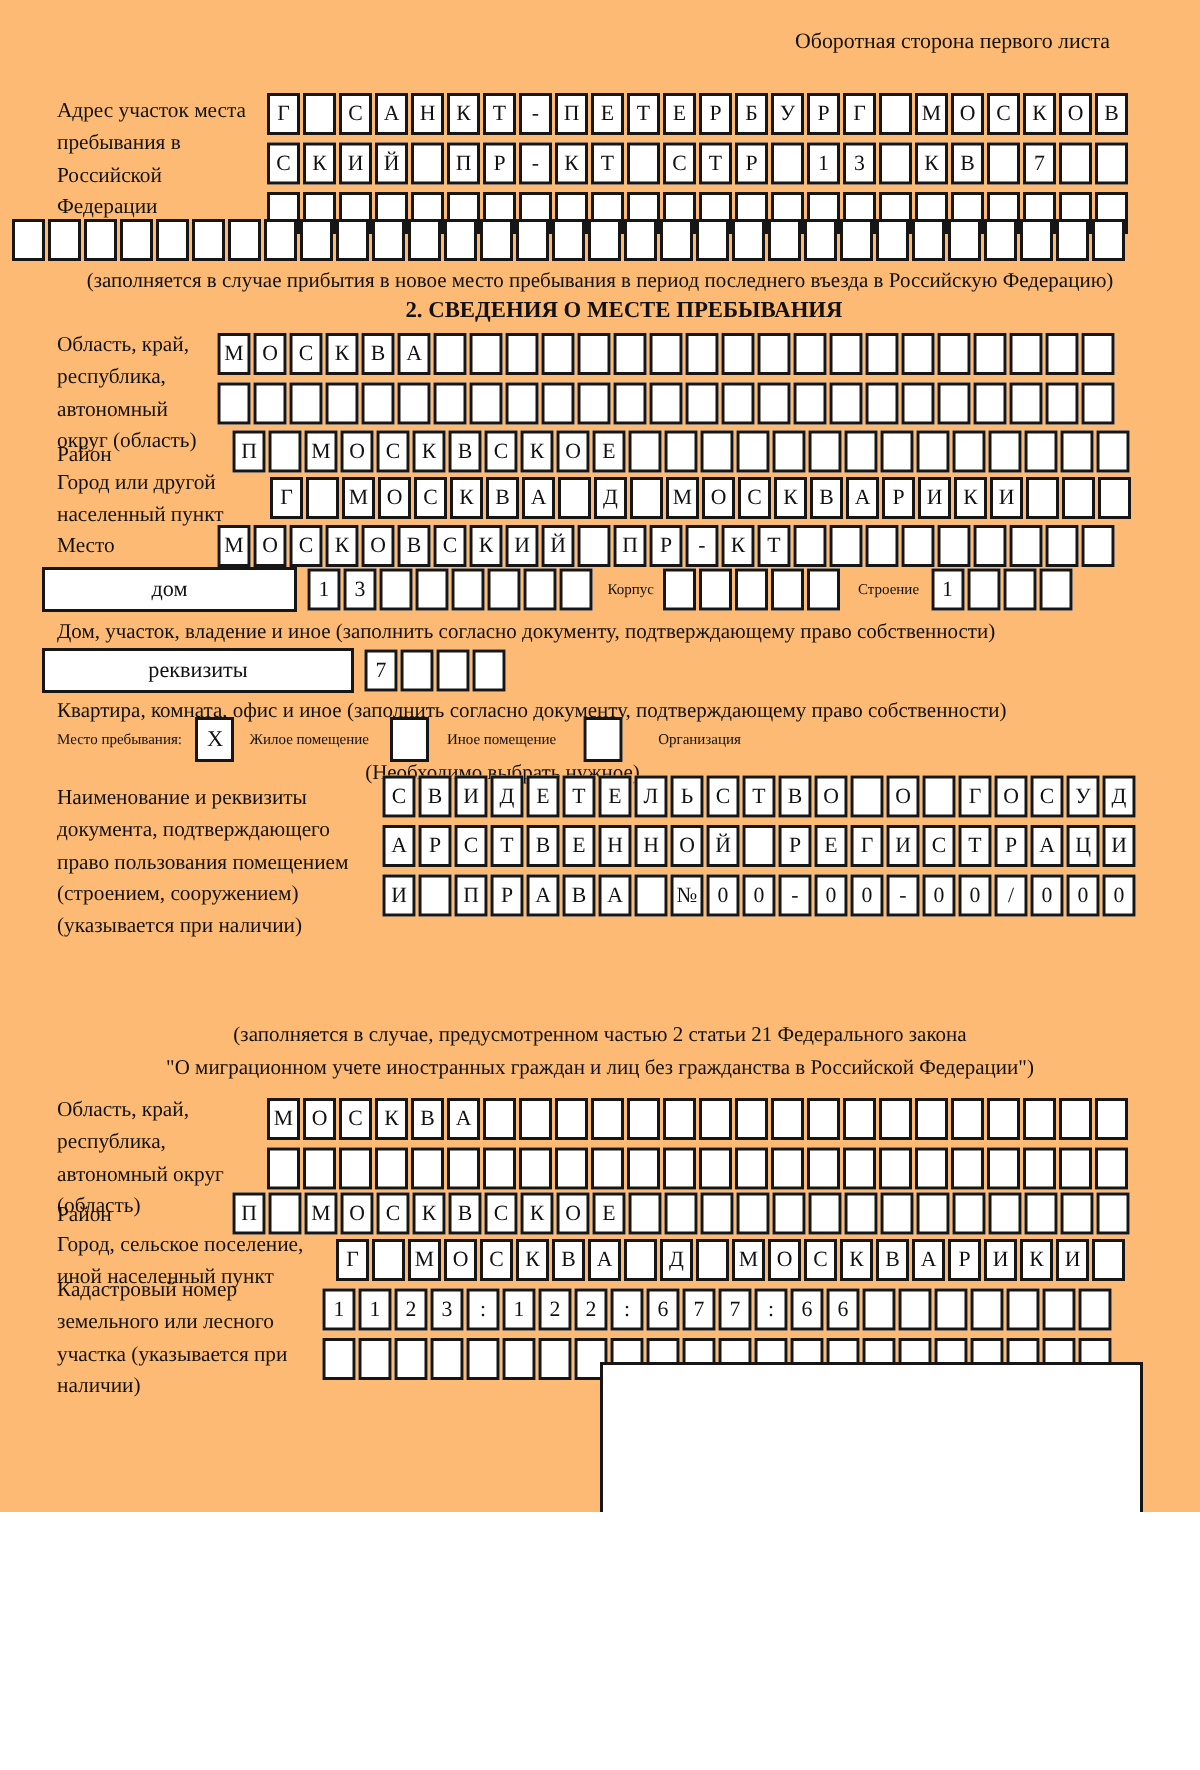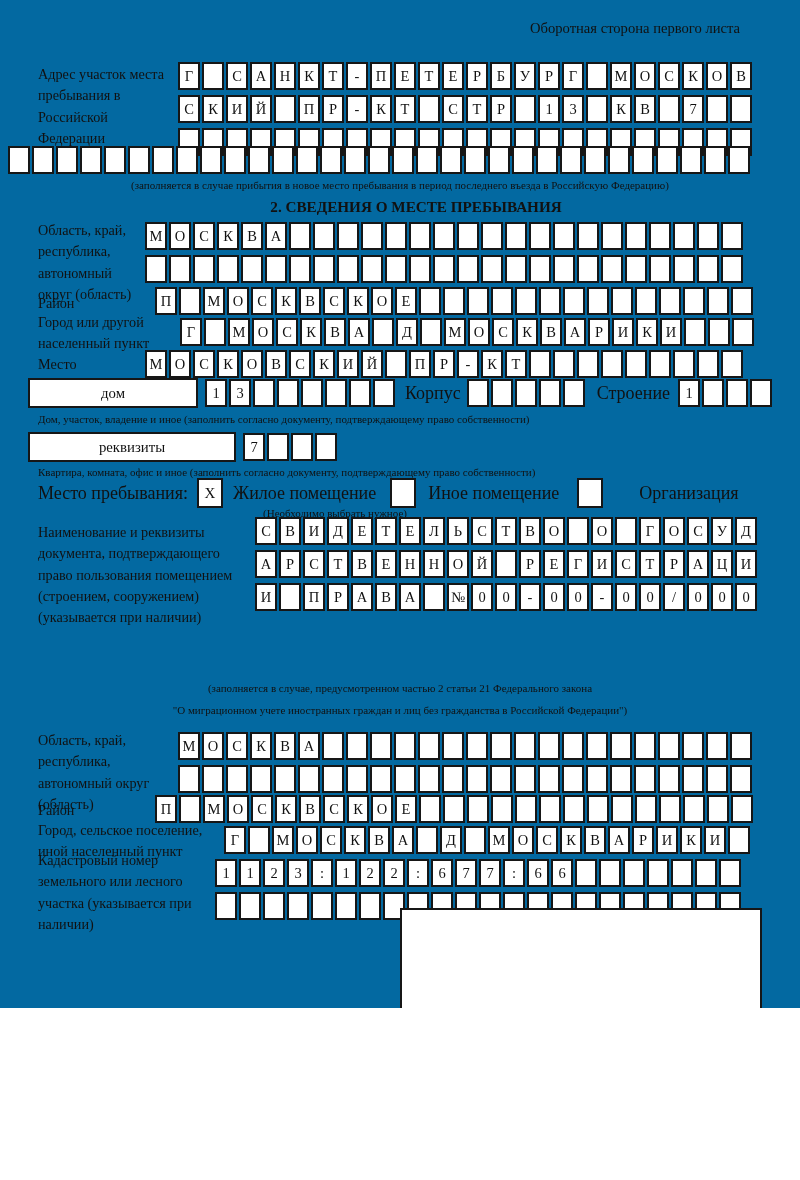--- a/index.html
+++ b/index.html
@@ -1,38 +1,38 @@
 <!DOCTYPE html>
 <html><head>
 <meta charset="utf-8">
 <style>
   html,body{margin:0;padding:0;background:#fff;}
   .page{
-    position:relative;width:800px;height:1008px;background:#0369a1;color:#111;
+    position:relative;width:800px;height:1008px;background:#fdba74;color:#111;
     font-family:"Liberation Serif","DejaVu Serif",serif;overflow:hidden;
   }
   .abs{position:absolute;}
   .label{font-size:14.2px;line-height:1.5;}
-  .caption{font-size:11px;line-height:1.45;}
+  .caption{font-size:14px;line-height:1.45;}
   .title{font-weight:bold;font-size:15.2px;margin-left:16px;}
   .hnote{position:absolute;top:20px;left:0;width:740px;text-align:right;font-size:14.6px;}
   .cells{display:flex;gap:2px;}
   .cells .cell{
     flex:0 0 18px;width:18px;height:24px;border:2px solid #161616;background:#fff;
     display:flex;align-items:center;justify-content:center;
     font-size:14.5px;line-height:1;
   }
   .cells.cb .cell{flex:0 0 22px;width:22px;height:26px;font-size:15px;}
   .vstack{display:flex;flex-direction:column;gap:5px;}
   .widebox{
     border:2px solid #161616;height:26px;display:flex;align-items:center;justify-content:center;
     font-size:14.8px;background:#fff;
   }
   .hrow{display:flex;align-items:center;}
-  .inline-lbl{font-size:18px;white-space:nowrap;}
+  .inline-lbl{font-size:10px;white-space:nowrap;}
   .stampbox{border:2px solid #161616;background:#fff;}
   .center{text-align:center;}
 </style>
 </head>
 <body>
 
 <div class="page">
 
   <div class="hnote">Оборотная сторона первого листа</div>
 
@@ -345,21 +345,21 @@
         <span class="cell">X</span>
       </div>
     <div class="inline-lbl" style="margin-left:10px;">Жилое помещение</div>
     <div class="cells cb" style="margin-left:14px;">
         <span class="cell"></span>
       </div>
     <div class="inline-lbl" style="margin-left:12px;">Иное помещение</div>
     <div class="cells cb" style="margin-left:18px;">
         <span class="cell"></span>
       </div>
-    <div class="inline-lbl" style="margin-left:36px;">Организация</div>
+    <div class="inline-lbl" style="margin-left:24px;">Организация</div>
   </div>
   <div class="abs caption center" style="left:180px;top:506px;width:310px;">(Необходимо выбрать нужное)</div>
 
   <div class="abs label" style="left:38px;top:522px;width:212px;">Наименование и реквизиты документа, подтверждающего право пользования помещением (строением, сооружением) (указывается при наличии)</div>
   <div class="abs vstack" style="left:255px;top:517px;">
     <div class="cells">
         <span class="cell">С</span>
         <span class="cell">В</span>
         <span class="cell">И</span>
         <span class="cell">Д</span>

